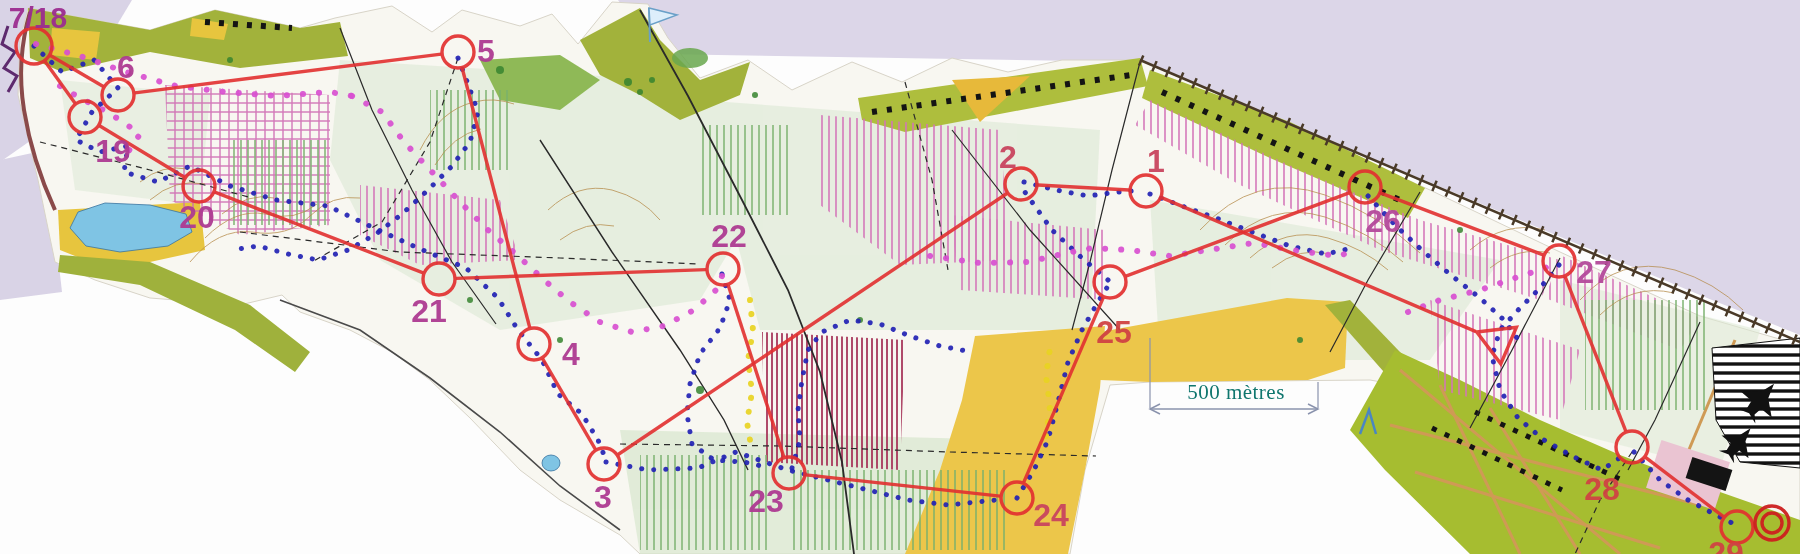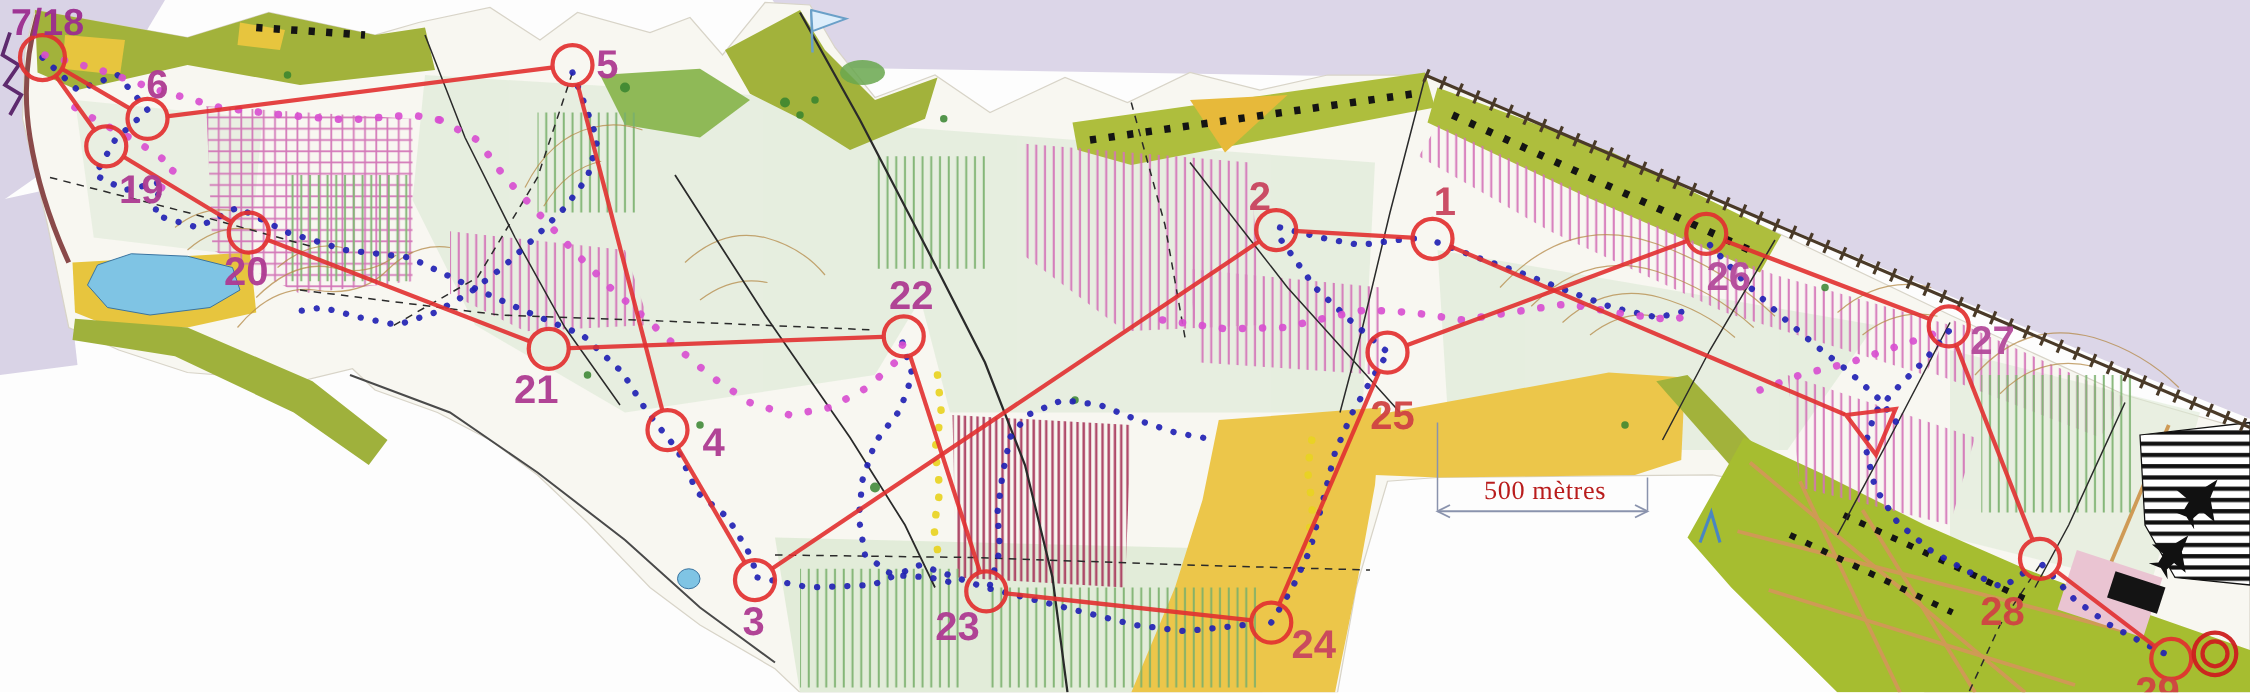--- a/index.html
+++ b/index.html
@@ -1,20 +1,20 @@
 <!DOCTYPE html>
 <html><head>
 <meta charset="utf-8">
 <style>
   html,body{margin:0;padding:0;background:#ffffff;}
   .stage{position:relative;width:1800px;height:554px;overflow:hidden;background:#fdfdfd;
          font-family:"Liberation Sans",sans-serif;}
   .stage svg{position:absolute;left:0;top:0;}
   .scale-label{position:absolute;left:1152px;top:380px;width:168px;text-align:center;
-               color:#b91c1c;font-family:"Liberation Serif",serif;font-size:21px;letter-spacing:.5px;}
+               color:#0f766e;font-family:"Liberation Serif",serif;font-size:21px;letter-spacing:.5px;}
   text.ctl{font-family:"Liberation Sans",sans-serif;font-weight:bold;}
 </style>
 </head>
 <body>
 
 <div class="stage">
 <svg id="map-svg" width="1800" height="554" viewBox="0 0 1800 554" xmlns="http://www.w3.org/2000/svg">
   <defs>
     <pattern id="hatchPink" width="7" height="7" patternUnits="userSpaceOnUse">
       <line x1="3" y1="0" x2="3" y2="7" stroke="#d473b8" stroke-width="1.7"></line>

